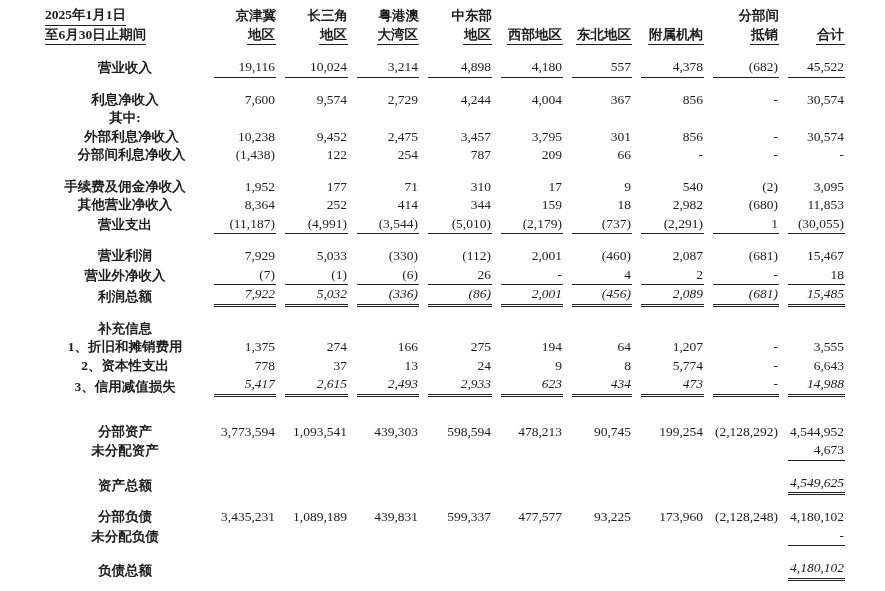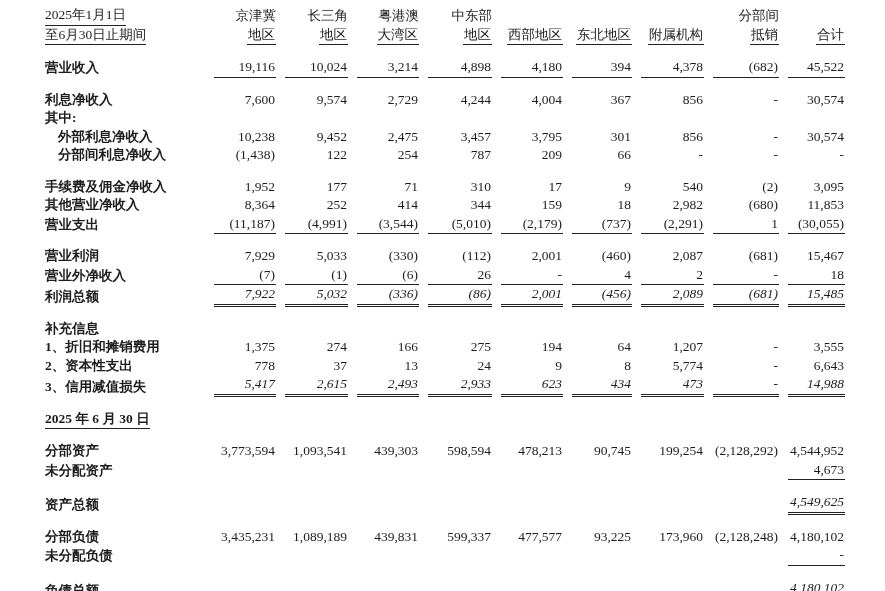--- a/index.html
+++ b/index.html
@@ -8,29 +8,29 @@
     font-family:"Liberation Serif","DejaVu Serif",serif;
     color:#1d1d1d;
   }
   .sheet{padding:6px 0 0 45px;}
   table{border-collapse:collapse;table-layout:fixed;}
   th,td{
     padding:0;margin:0;font-size:13.5px;line-height:18.5px;
     vertical-align:bottom;font-weight:normal;white-space:nowrap;
   }
   
-  thead th{font-weight:normal;}
+  thead th{font-weight:bold;}
   th.period-head{text-align:left;vertical-align:top;}
   th.period-head .hline{display:block;}
   th.period-head .hline span{display:inline-block;border-bottom:1.4px solid #222;}
   th.col-head{text-align:right;vertical-align:bottom;padding-left:6px;}
   th.col-head .l1{display:block;}
   th.col-head .l2{display:inline-block;border-bottom:1.4px solid #222;padding:0 1px;}
   
-  td.lbl{text-align:left;font-weight:bold;}
+  td.lbl{text-align:center;font-weight:bold;}
   td.lbl.ind{padding-left:13px;}
   td.num{text-align:right;padding-left:9px;}
   td.num .v{display:block;padding-right:1px;min-height:18.5px;}
   td.num.ru-s .v{border-bottom:1.4px solid #222;}
   td.num.ru-d .v{border-bottom:3px double #222;font-style:italic;}
   tr.spacer td{height:13px;line-height:13px;font-size:1px;}
   tr.sect td{text-align:left;font-weight:bold;}
   tr.sect td span{display:inline-block;border-bottom:1.4px solid #222;}
 </style>
 </head>
@@ -105,21 +105,21 @@
           <td class="num ru-s">
             <span class="v">3,214</span>
           </td>
           <td class="num ru-s">
             <span class="v">4,898</span>
           </td>
           <td class="num ru-s">
             <span class="v">4,180</span>
           </td>
           <td class="num ru-s">
-            <span class="v">394</span>
+            <span class="v">557</span>
           </td>
           <td class="num ru-s">
             <span class="v">4,378</span>
           </td>
           <td class="num ru-s">
             <span class="v">(682)</span>
           </td>
           <td class="num ru-s">
             <span class="v">45,522</span>
           </td>
@@ -551,23 +551,20 @@
           </td>
           <td class="num ru-d">
             <span class="v">-</span>
           </td>
           <td class="num ru-d">
             <span class="v">14,988</span>
           </td>
         </tr>
         <tr class="spacer">
           <td colspan="10"></td>
-        </tr>
-        <tr class="sect">
-          <td colspan="10"><span>2025 年 6 月 30 日</span></td>
         </tr>
         <tr class="spacer">
           <td colspan="10"></td>
         </tr>
         <tr class="datarow">
           <td class="lbl">分部资产</td>
           <td class="num">
             <span class="v">3,773,594</span>
           </td>
           <td class="num">

